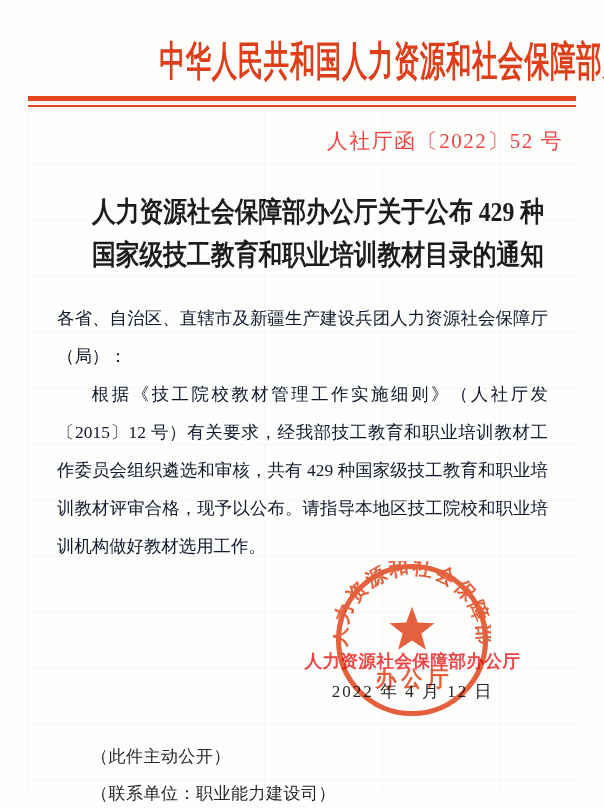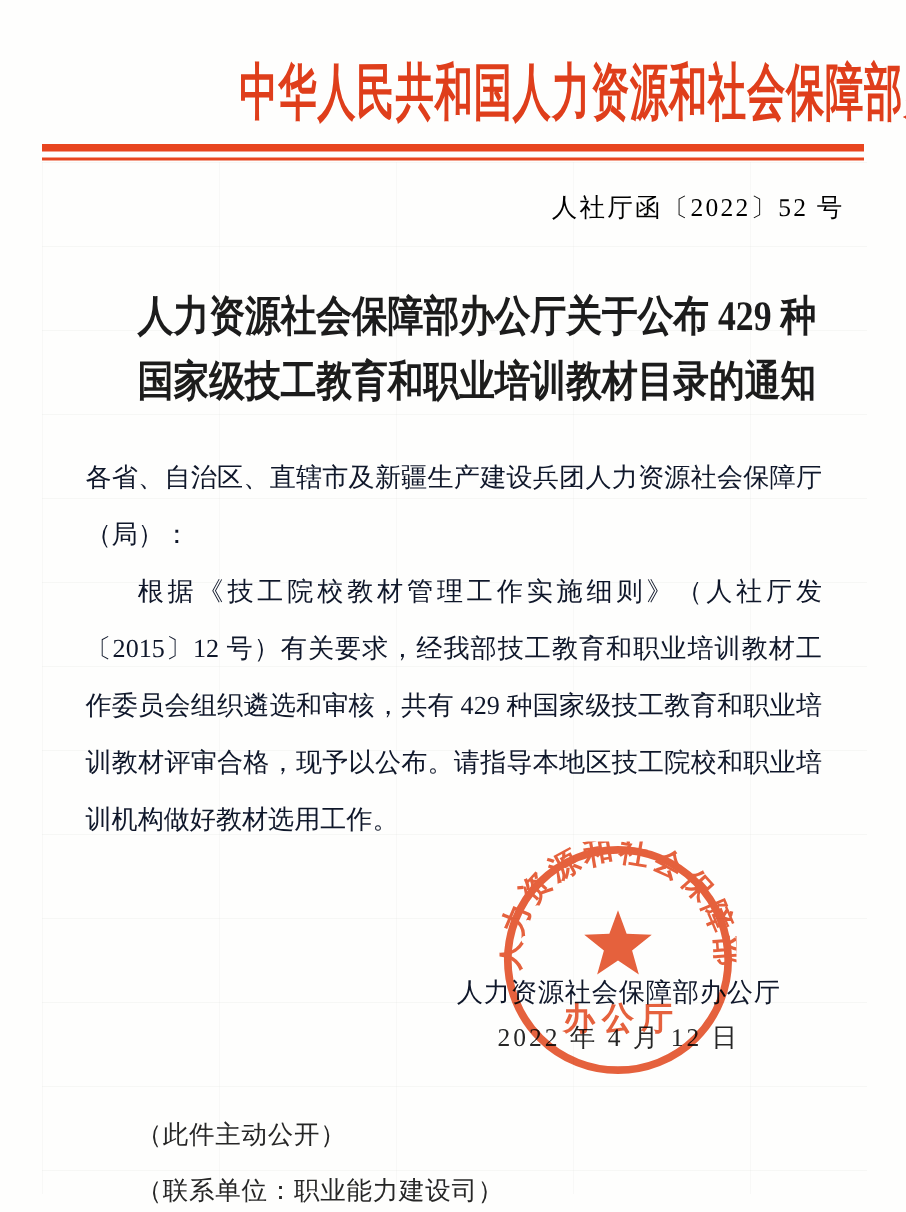--- a/index.html
+++ b/index.html
@@ -32,36 +32,36 @@
   }
   .org-name .squeeze{display:inline-block;transform:scaleX(.62);transform-origin:50% 50%;}
   .rule-thick{
     position:absolute;left:28px;top:96px;width:548px;height:5px;background:#e8451f;
   }
   .rule-thin{
     position:absolute;left:28px;top:105px;width:548px;height:2px;background:#e8451f;
   }
   .doc-number{
     position:absolute;top:127px;right:41px;
-    font-size:17px;letter-spacing:1.5px;color:#000000;
+    font-size:21px;letter-spacing:1.5px;color:#ef4444;
   }
   .notice-title{
     position:absolute;top:190px;left:16px;width:604px;text-align:center;
     font-weight:bold;color:#1c1c1c;font-size:28px;line-height:43px;white-space:nowrap;
   }
   .notice-title .squeeze{display:inline-block;transform:scaleX(.85);transform-origin:50% 50%;}
   .body-block{
     position:absolute;top:299px;left:57px;width:491px;
     font-size:17.4px;line-height:38px;text-align:justify;color:#0f172a;
   }
   .body-block p{margin:0;}
   .body-block .para{text-indent:2em;}
   .signer{
     position:absolute;top:649px;left:300px;width:225px;text-align:center;
-    font-size:17.5px;letter-spacing:.5px;color:#0f172a;white-space:nowrap;
+    font-size:17.5px;letter-spacing:.5px;color:#ef4444;white-space:nowrap;font-weight:bold;
   }
   .issue-date{
     position:absolute;top:680px;left:300px;width:225px;text-align:center;
     font-size:17px;letter-spacing:2px;color:#262626;white-space:nowrap;
   }
   .seal{
     position:absolute;left:333px;top:561px;width:158px;height:158px;
     mix-blend-mode:multiply;opacity:.93;
   }
   .footnote{

